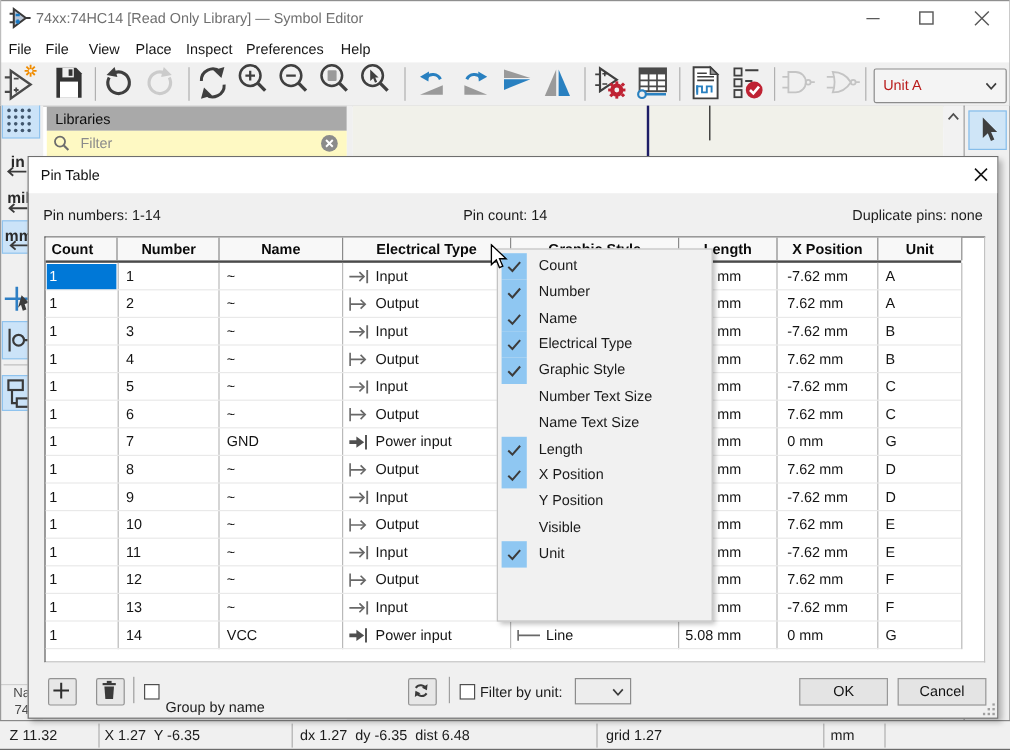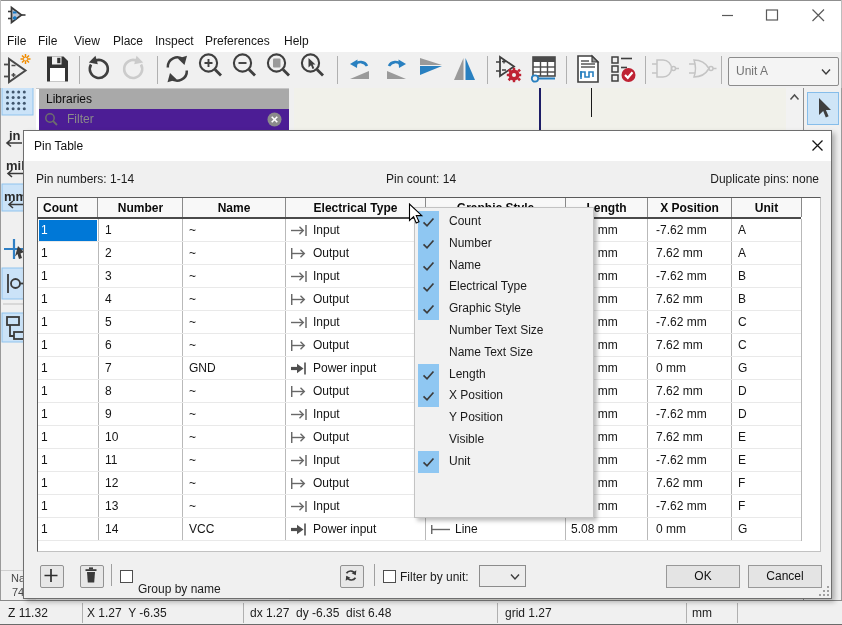--- a/index.html
+++ b/index.html
@@ -23,20 +23,21 @@
 
 <div class="abs" style="left:0;top:0;width:842px;height:31px;background:#ffffff;">
   <svg class="abs" style="left:7px;top:5px" width="20" height="20" viewBox="0 0 20 20">
     <path d="M4.5 2.5 L4.5 17.5 L14.5 10 Z" fill="#b9c4d4" stroke="#3a3a3a" stroke-width="1.7"></path>
     <line x1="1" y1="6.5" x2="4.5" y2="6.5" stroke="#3a3a3a" stroke-width="1.6"></line>
     <line x1="1" y1="13.5" x2="4.5" y2="13.5" stroke="#3a3a3a" stroke-width="1.6"></line>
     <line x1="14" y1="10" x2="18.5" y2="10" stroke="#3a3a3a" stroke-width="1.6"></line>
     <line x1="6" y1="7.5" x2="9.5" y2="7.5" stroke="#1779c4" stroke-width="2"></line>
     <path d="M6 13 L9.5 13 M7.75 11.2 L7.75 14.8" stroke="#1779c4" stroke-width="2"></path>
   </svg>
+  <div class="abs" style="left:30px;top:0;height:31px;line-height:31px;font-size:12px;color:#6f6f6f;">74xx:74HC14 [Read Only Library] — Symbol Editor</div>
   <svg class="abs" style="left:712px;top:0" width="130" height="31" viewBox="0 0 130 31">
     <line x1="10" y1="15.5" x2="21" y2="15.5" stroke="#5a5a5a" stroke-width="1.2"></line>
     <rect x="54.5" y="10" width="11" height="10" fill="none" stroke="#5a5a5a" stroke-width="1.2"></rect>
     <path d="M100.5 9.5 L112 21 M112 9.5 L100.5 21" stroke="#5a5a5a" stroke-width="1.2"></path>
   </svg>
 </div>
 
 <div class="abs" style="left:0;top:31px;width:842px;height:21px;background:#ffffff;font-size:12px;color:#161616;">
   <span class="abs" style="left:7px;top:3px;">File</span>
   <span class="abs" style="left:38px;top:3px;">File</span>
@@ -50,21 +51,21 @@
 <div class="abs" id="toolbar" style="left:0;top:52px;width:842px;height:36px;background:#f0f0f0;border-bottom:1px solid #c6c6c6;">
   <div class="sep" style="left:79px;top:4px;height:28px;"></div>
   <div class="sep" style="left:157px;top:4px;height:28px;"></div>
   <div class="sep" style="left:337px;top:4px;height:28px;"></div>
   <div class="sep" style="left:487px;top:4px;height:28px;"></div>
   <div class="sep" style="left:566px;top:4px;height:28px;"></div>
   <div class="sep" style="left:645px;top:4px;height:28px;"></div>
   <div class="sep" style="left:721px;top:4px;height:28px;"></div>
 
   <div class="abs" style="left:728px;top:5px;width:109px;height:27px;background:#f4f4f4;border:1px solid #8c8c8c;border-radius:2px;">
-    <span style="position:absolute;left:7px;top:0;line-height:27px;font-size:12px;color:#737373;">Unit A</span>
+    <span style="position:absolute;left:7px;top:0;line-height:27px;font-size:12px;color:#b91c1c;">Unit A</span>
     <svg style="position:absolute;right:7px;top:10px" width="10" height="8" viewBox="0 0 10 8">
         <path d="M1 1.5 L5 6 L9 1.5" fill="none" stroke="#3c3c3c" stroke-width="1.4"></path>
       </svg>
   </div>
 </div>
 <svg class="abs" id="tbicons" style="left:0;top:52px" width="842" height="36" viewBox="0 0 842 36">
     <g transform="translate(4,0)">
       <path d="M5 7 L5 30 L21.5 18.5 Z" fill="none" stroke="#4a4a4a" stroke-width="2"></path>
       <line x1="0" y1="12.5" x2="5" y2="12.5" stroke="#4a4a4a" stroke-width="1.8"></line>
       <line x1="0" y1="24.5" x2="5" y2="24.5" stroke="#4a4a4a" stroke-width="1.8"></line>
@@ -241,21 +242,21 @@
     <path d="M10 237 L10 248 L14 248" fill="none" stroke="#3a3a3a" stroke-width="1.8"></path>
     <rect x="14" y="244" width="10" height="7" fill="none" stroke="#3a3a3a" stroke-width="1.8"></rect>
 </svg>
 <div class="abs" style="left:0;top:570px;width:23px;height:1px;background:#cfcfcf;"></div>
 <div class="abs" style="left:11px;top:572px;font-size:11px;color:#4a4a4a;">Na</div>
 <div class="abs" style="left:12px;top:586px;font-size:11px;color:#4a4a4a;">74</div>
 
 <div class="abs" style="left:39px;top:89px;width:250px;height:20px;background:#a9a9a9;">
   <span style="position:absolute;left:7px;top:0;line-height:20px;font-size:12px;color:#0d0d0d;">Libraries</span>
 </div>
-<div class="abs" style="left:39px;top:109px;width:250px;height:21px;background:#4c1d95;">
+<div class="abs" style="left:39px;top:109px;width:250px;height:21px;background:#fef9c3;">
   <svg style="position:absolute;left:5px;top:3px" width="15" height="15" viewBox="0 0 15 15">
     <circle cx="6" cy="6" r="4.2" fill="none" stroke="#6d6d6d" stroke-width="1.5"></circle>
     <line x1="9.2" y1="9.2" x2="13" y2="13" stroke="#6d6d6d" stroke-width="1.8"></line>
   </svg>
   <span style="position:absolute;left:28px;top:0;line-height:21px;font-size:12px;color:#8b8b8b;">Filter</span>
   <svg style="position:absolute;left:228px;top:3px" width="15" height="15" viewBox="0 0 15 15">
     <circle cx="7.5" cy="7.5" r="7" fill="#8b8b8b"></circle>
     <path d="M4.7 4.7 L10.3 10.3 M10.3 4.7 L4.7 10.3" stroke="#fff" stroke-width="1.6"></path>
   </svg>
 </div>

